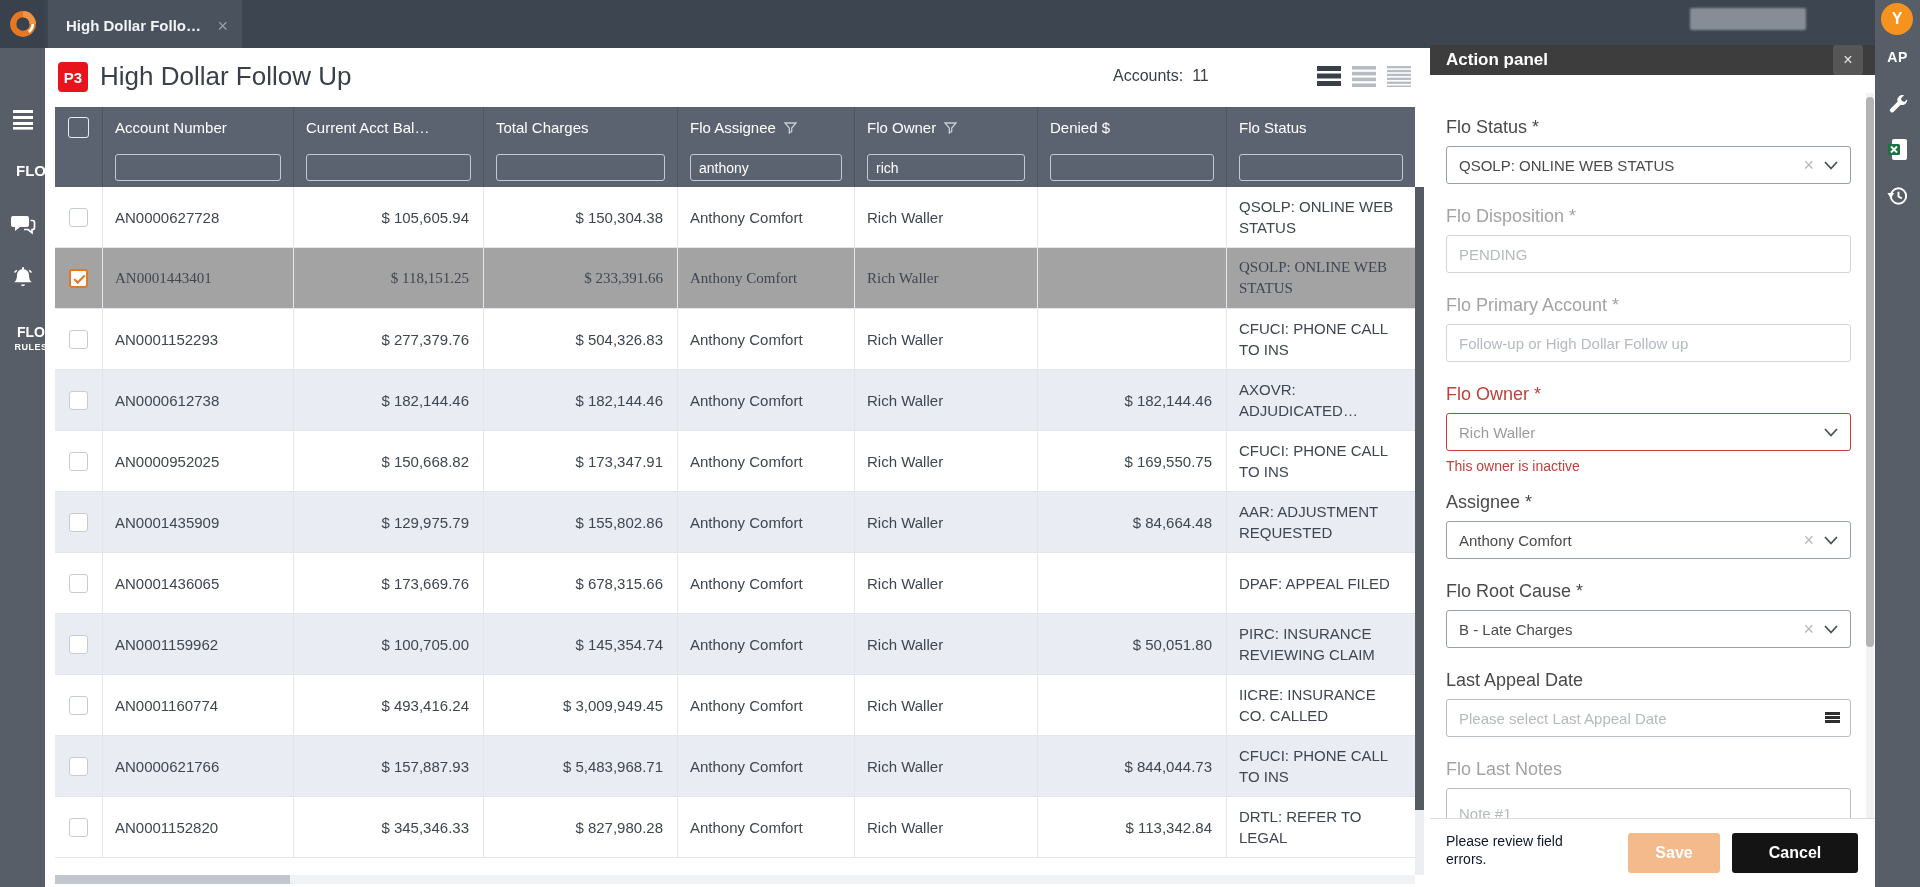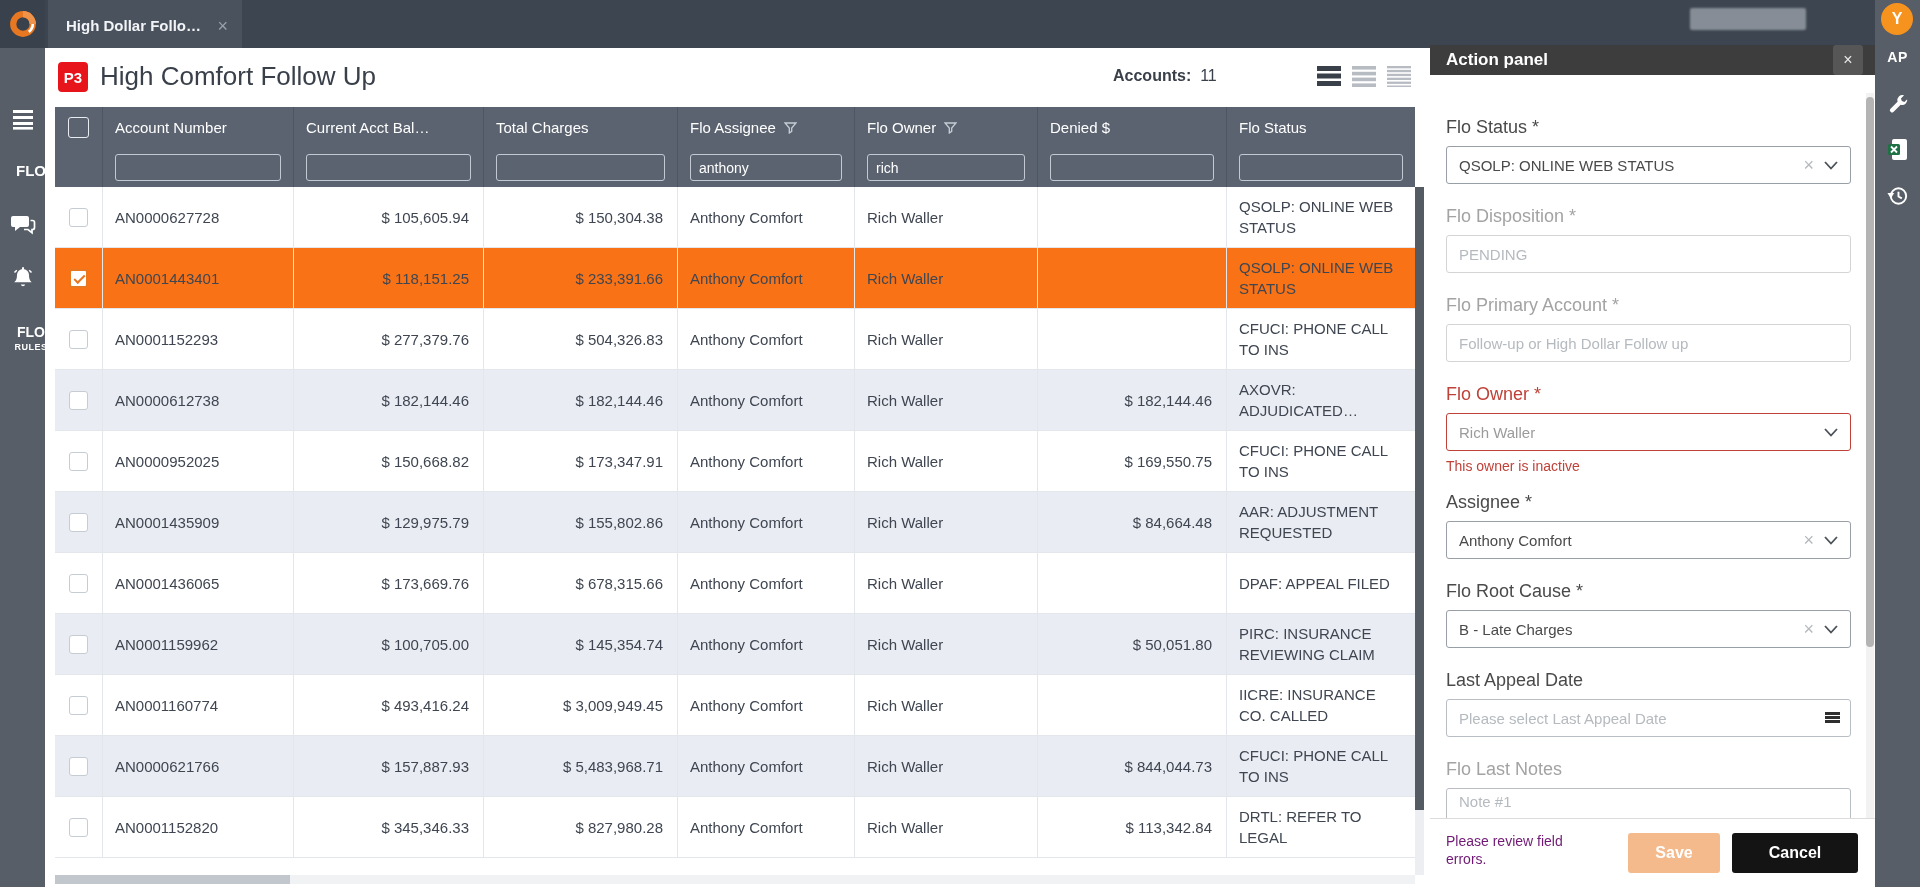--- a/index.html
+++ b/index.html
@@ -26,41 +26,41 @@
   .right-rail { position:absolute; right:0; top:0; width:45px; height:887px; background:#575e67; }
   .rr-avatar { position:absolute; left:6px; top:3px; width:32px; height:32px; border-radius:50%; background:#f6921e; color:#fff; font-size:16px; font-weight:700; display:flex; align-items:center; justify-content:center; cursor:pointer; }
   .rr-ap { position:absolute; left:0; top:49px; width:45px; text-align:center; color:#fff; font-weight:700; font-size:14px; letter-spacing:.5px; }
   .rr-icon { position:absolute; left:0; width:45px; display:flex; justify-content:center; cursor:pointer; }
 
   
   .page-header { position:absolute; left:45px; top:48px; width:1385px; height:59px; background:#fff; }
   .badge { position:absolute; left:13px; top:14px; width:30px; height:30px; background:#e8141c; border-radius:4px; color:#fff; font-size:15px; font-weight:700; display:flex; align-items:center; justify-content:center; }
   .page-title { position:absolute; left:55px; top:13px; font-size:26px; font-weight:400; color:#39404a; white-space:nowrap; }
   .accounts { position:absolute; left:1068px; top:19px; font-size:16px; color:#39404a; white-space:nowrap; }
-  .accounts b { font-weight:700; }
+  .accounts b { font-weight:400; }
   .density { position:absolute; left:1272px; top:17px; display:flex; gap:11px; }
   .density .dbtn { cursor:pointer; display:flex; }
 
   
   .tgrid { display:grid; grid-template-columns:48px 191px 190px 194px 177px 183px 189px 188px; }
   .thead { position:absolute; left:55px; top:107px; width:1360px; }
   .labels { height:41px; background:#5b6370; }
   .filters { height:39px; background:#5b6370; }
   .th,.tf { position:relative; display:flex; align-items:center; border-right:1px solid #4e5662; }
   .th:last-child,.tf:last-child { border-right:none; }
   .th { color:#fff; font-size:15px; padding-left:12px; gap:8px; }
   .th.thc { justify-content:center; padding-left:0; }
   .hcb { width:21px; height:21px; border:1px solid #e8ebef; border-radius:3px; background:transparent; cursor:pointer; }
   .tf input { margin:0 auto; width:calc(100% - 24px); height:27px; background:transparent; border:1px solid #c3c9d2; border-radius:3px; color:#fff; font-size:14px; font-family:inherit; padding:0 8px; outline:none; }
   .funnel { flex:0 0 auto; }
 
   .tbody { position:absolute; left:55px; top:187px; width:1360px; }
   .tr { height:61px; background:#fff; border-bottom:1px solid #e3e6eb; cursor:pointer; }
   .tr.alt { background:#e9ecf2; }
-  .tr.sel { background:#f97316; }
+  .tr.sel { background:#a3a3a3;font-family:Liberation Serif, serif; }
   .td { display:flex; align-items:center; font-size:15px; color:#3f4651; border-right:1px solid #e3e6eb; padding:0 12px; overflow:hidden; }
   .td:last-child { border-right:none; }
   .td.c-num { justify-content:flex-end; padding-right:14px; }
   .td.c-status { line-height:21px; }
   .td.cb-cell { justify-content:center; padding:0; }
   .cb { position:relative; width:19px; height:19px; border:1px solid #c6ccd4; border-radius:3px; background:#fff; cursor:pointer; }
   .cb.on { border:2px solid #e87722; }
   .cb.on::after { content:""; position:absolute; left:3px; top:4px; width:9px; height:4px; border-left:2px solid #e87722; border-bottom:2px solid #e87722; transform:rotate(-45deg); }
 
   
@@ -83,25 +83,25 @@
   .pselect.err { border-color:#bf4138; }
   .sel-value { flex:1; font-size:15px; color:#4a4a4a; white-space:nowrap; overflow:hidden; }
   .sel-value.muted { color:#9b9b9b; }
   .sel-clear { color:#b4b8bd; font-size:18px; margin-right:10px; cursor:pointer; }
   .pinput { width:100%; height:38px; border:1px solid #b9bec4; border-radius:3px; font-size:15px; font-family:inherit; color:#4a4a4a; padding:0 12px; outline:none; background:#fff; }
   .pinput:disabled { border-color:#d4d4d4; background:#fff; }
   .pinput::placeholder,.pnotes::placeholder { color:#b5babf; opacity:1; }
   .ferror { font-size:14px; color:#bf4138; margin-top:7px; }
   .datewrap { position:relative; }
   .grid-icon { position:absolute; right:11px; top:13px; width:15px; height:11px; background-image:linear-gradient(#2e2e2e,#2e2e2e); background-size:3px 3px; background-repeat:space; cursor:pointer; }
-  .pnotes { width:100%; height:58px; border:1px solid #b9bec4; border-radius:3px; font-size:15px; font-family:inherit; color:#4a4a4a; padding:4px 12px; resize:none; outline:none; }
+  .pnotes { width:100%; height:58px; border:1px solid #b9bec4; border-radius:3px; font-size:15px; font-family:inherit; color:#4a4a4a; padding:16px 12px; resize:none; outline:none; }
   .panel-scroll { position:absolute; right:1px; top:48px; width:8px; height:792px; background:#f2f2f2; cursor:pointer; }
   .pthumb { position:absolute; top:4px; left:0; width:8px; height:550px; background:#b4b4b4; border-radius:4px; }
   .panel-foot { position:absolute; left:0; bottom:0; width:100%; height:69px; background:#fff; border-top:1px solid #dcdcdc; z-index:3; }
-  .foot-err { position:absolute; left:16px; top:13px; width:125px; font-size:14px; line-height:18px; color:#701a75; }
+  .foot-err { position:absolute; left:16px; top:13px; width:125px; font-size:14px; line-height:18px; color:#0f172a; }
   .btn-save { position:absolute; left:198px; top:14px; width:92px; height:40px; background:#f4ba8c; border:none; border-radius:3px; color:#fff; font-size:16px; font-weight:700; font-family:inherit; }
   .btn-cancel { position:absolute; left:302px; top:14px; width:126px; height:40px; background:#141414; border:none; border-radius:3px; color:#fff; font-size:16px; font-weight:700; font-family:inherit; cursor:pointer; }
 </style>
 </head>
 <body>
 
 <div class="app">
 
   <div class="logo-box">
     <svg width="32" height="32" viewBox="0 0 36 36">
@@ -170,21 +170,21 @@
       <svg width="24" height="24" viewBox="0 0 25 25">
         <circle cx="13" cy="12.5" r="8" fill="none" stroke="#fff" stroke-width="2"></circle>
         <polyline points="13,8 13,13 16.5,15" fill="none" stroke="#fff" stroke-width="2"></polyline>
         <polygon points="1.5,9.5 8.5,9.5 5,15" fill="#fff"></polygon>
       </svg>
     </div>
   </div>
 
   <div class="page-header">
     <span class="badge">P3</span>
-    <h1 class="page-title">High Comfort Follow Up</h1>
+    <h1 class="page-title">High Dollar Follow Up</h1>
     <div class="accounts"><b>Accounts:</b>&nbsp;&nbsp;<span>11</span></div>
     <div class="density">
       <span class="dbtn">
         <svg width="24" height="22" viewBox="0 0 24 22">
             <g fill="#39404a">
               <rect y="1" width="24" height="5"></rect>
               <rect y="8.5" width="24" height="5"></rect>
               <rect y="16" width="24" height="5"></rect>
             </g>
           </svg>

